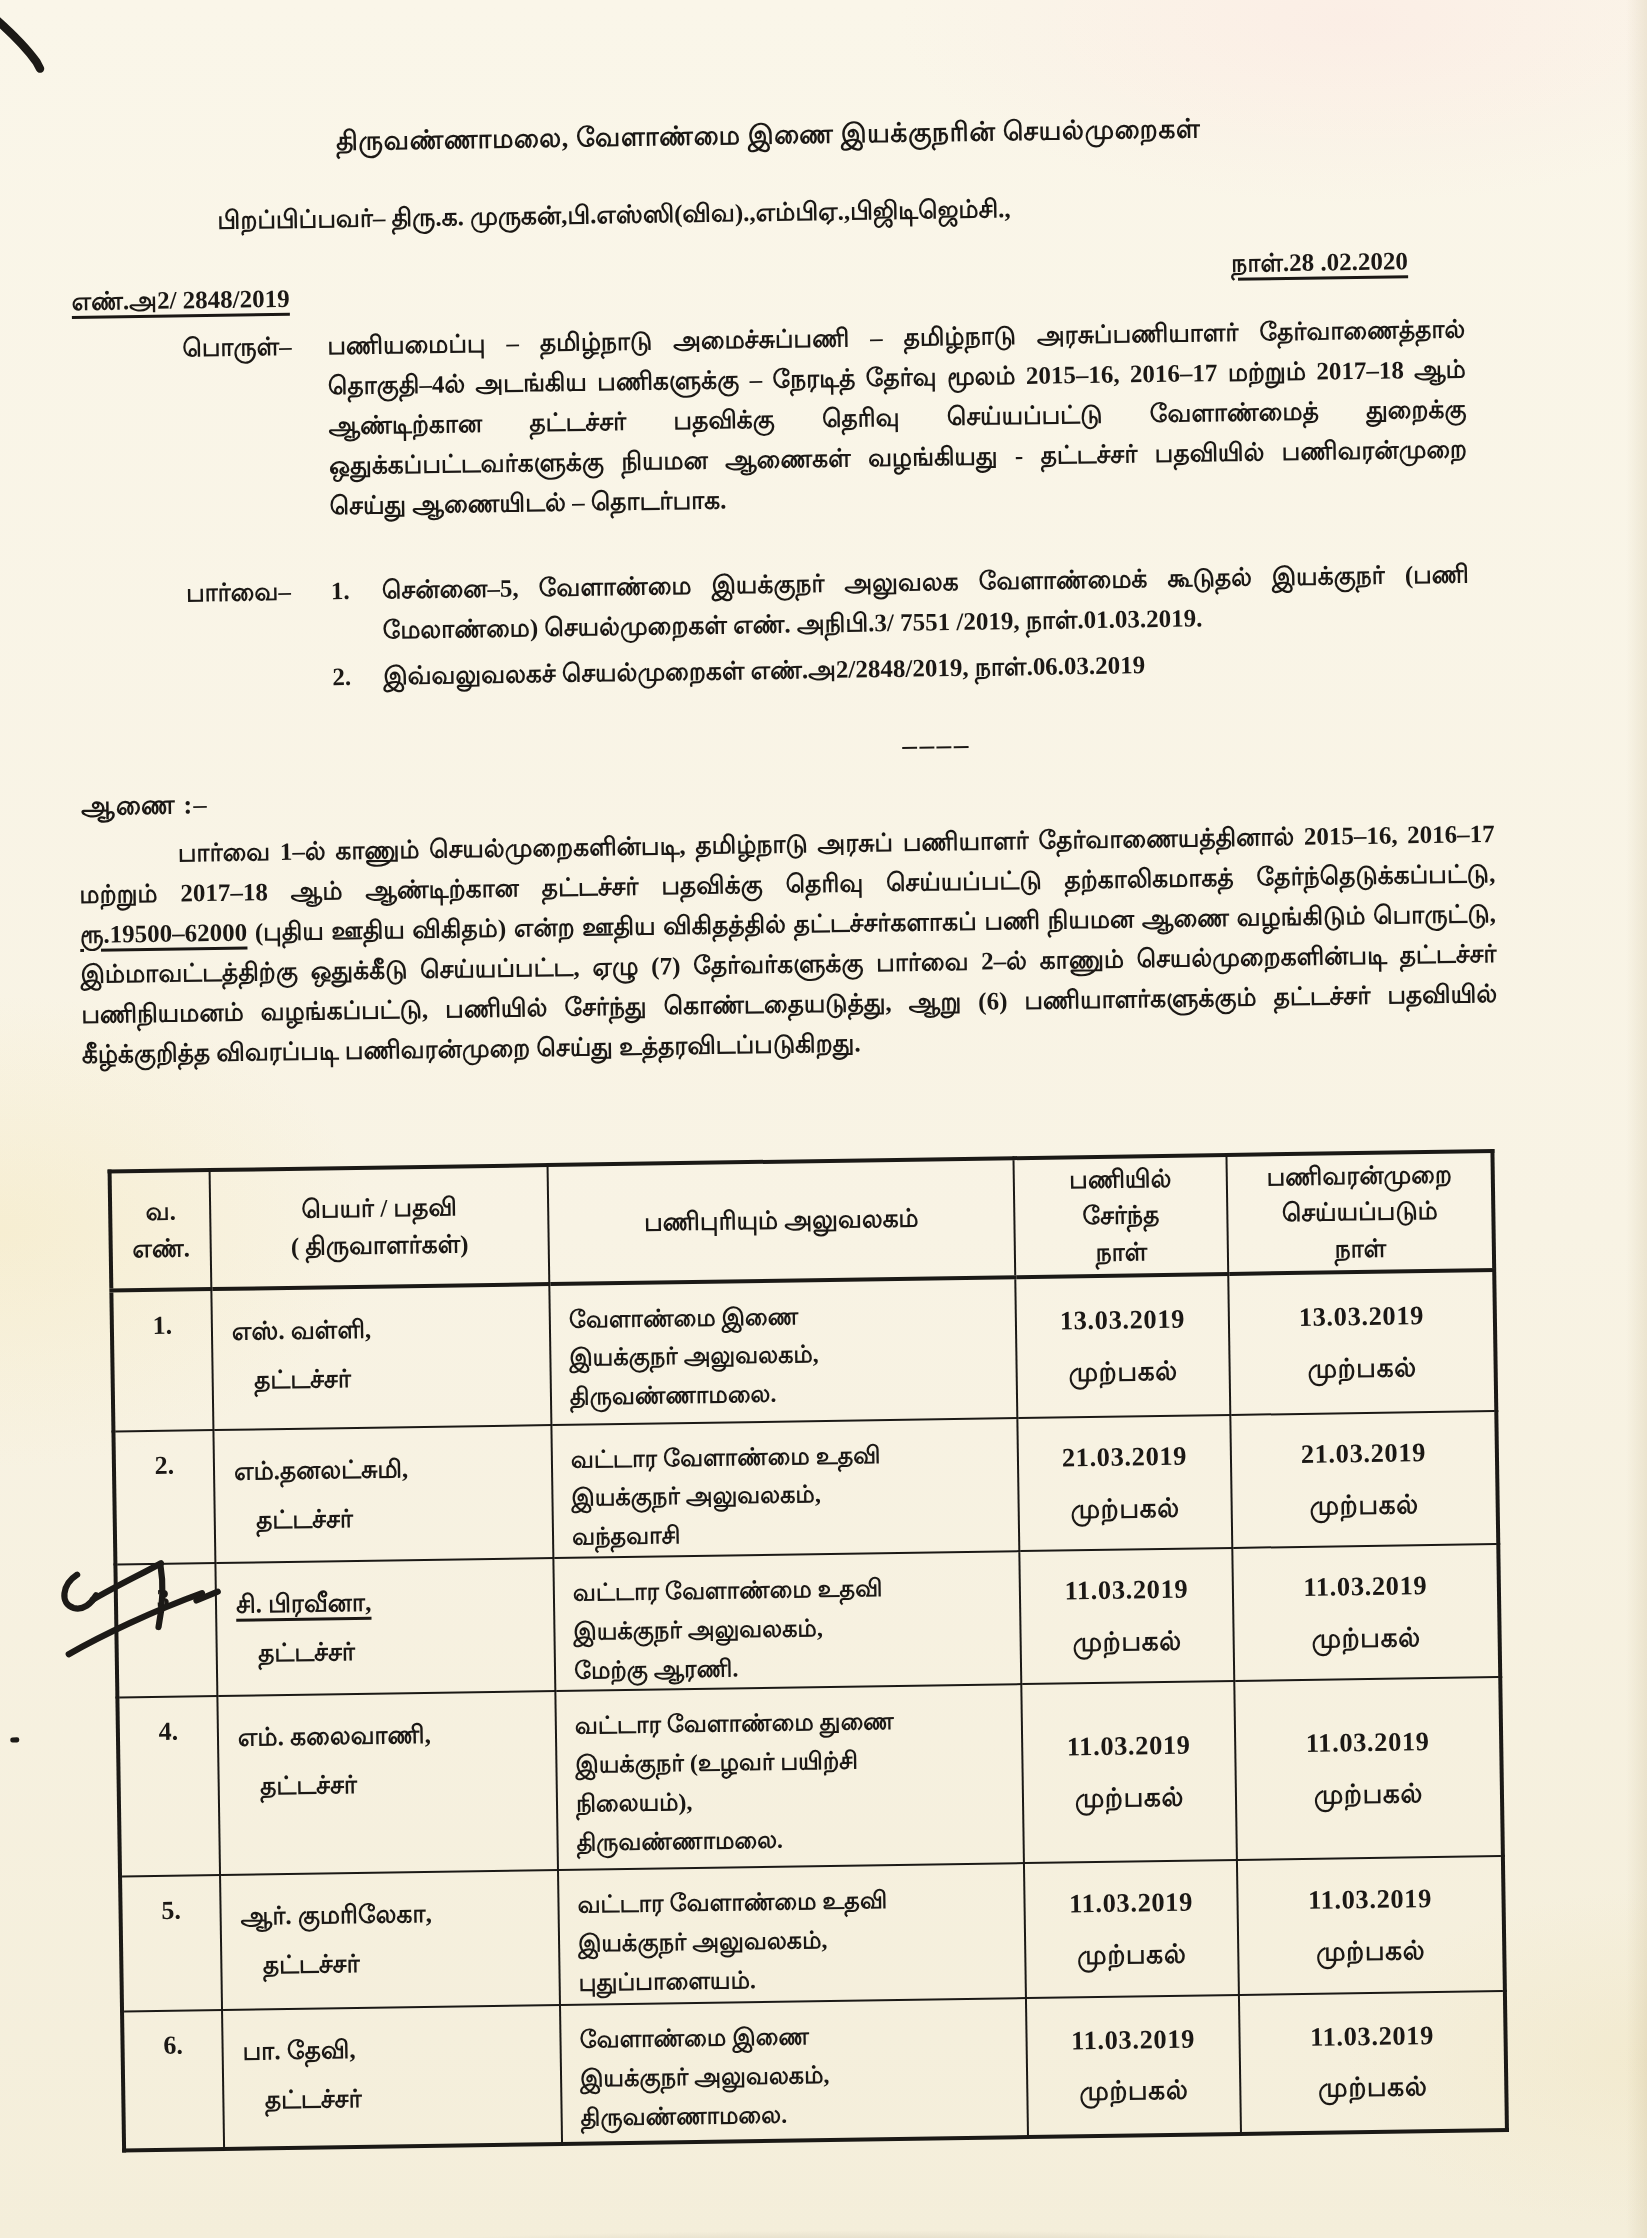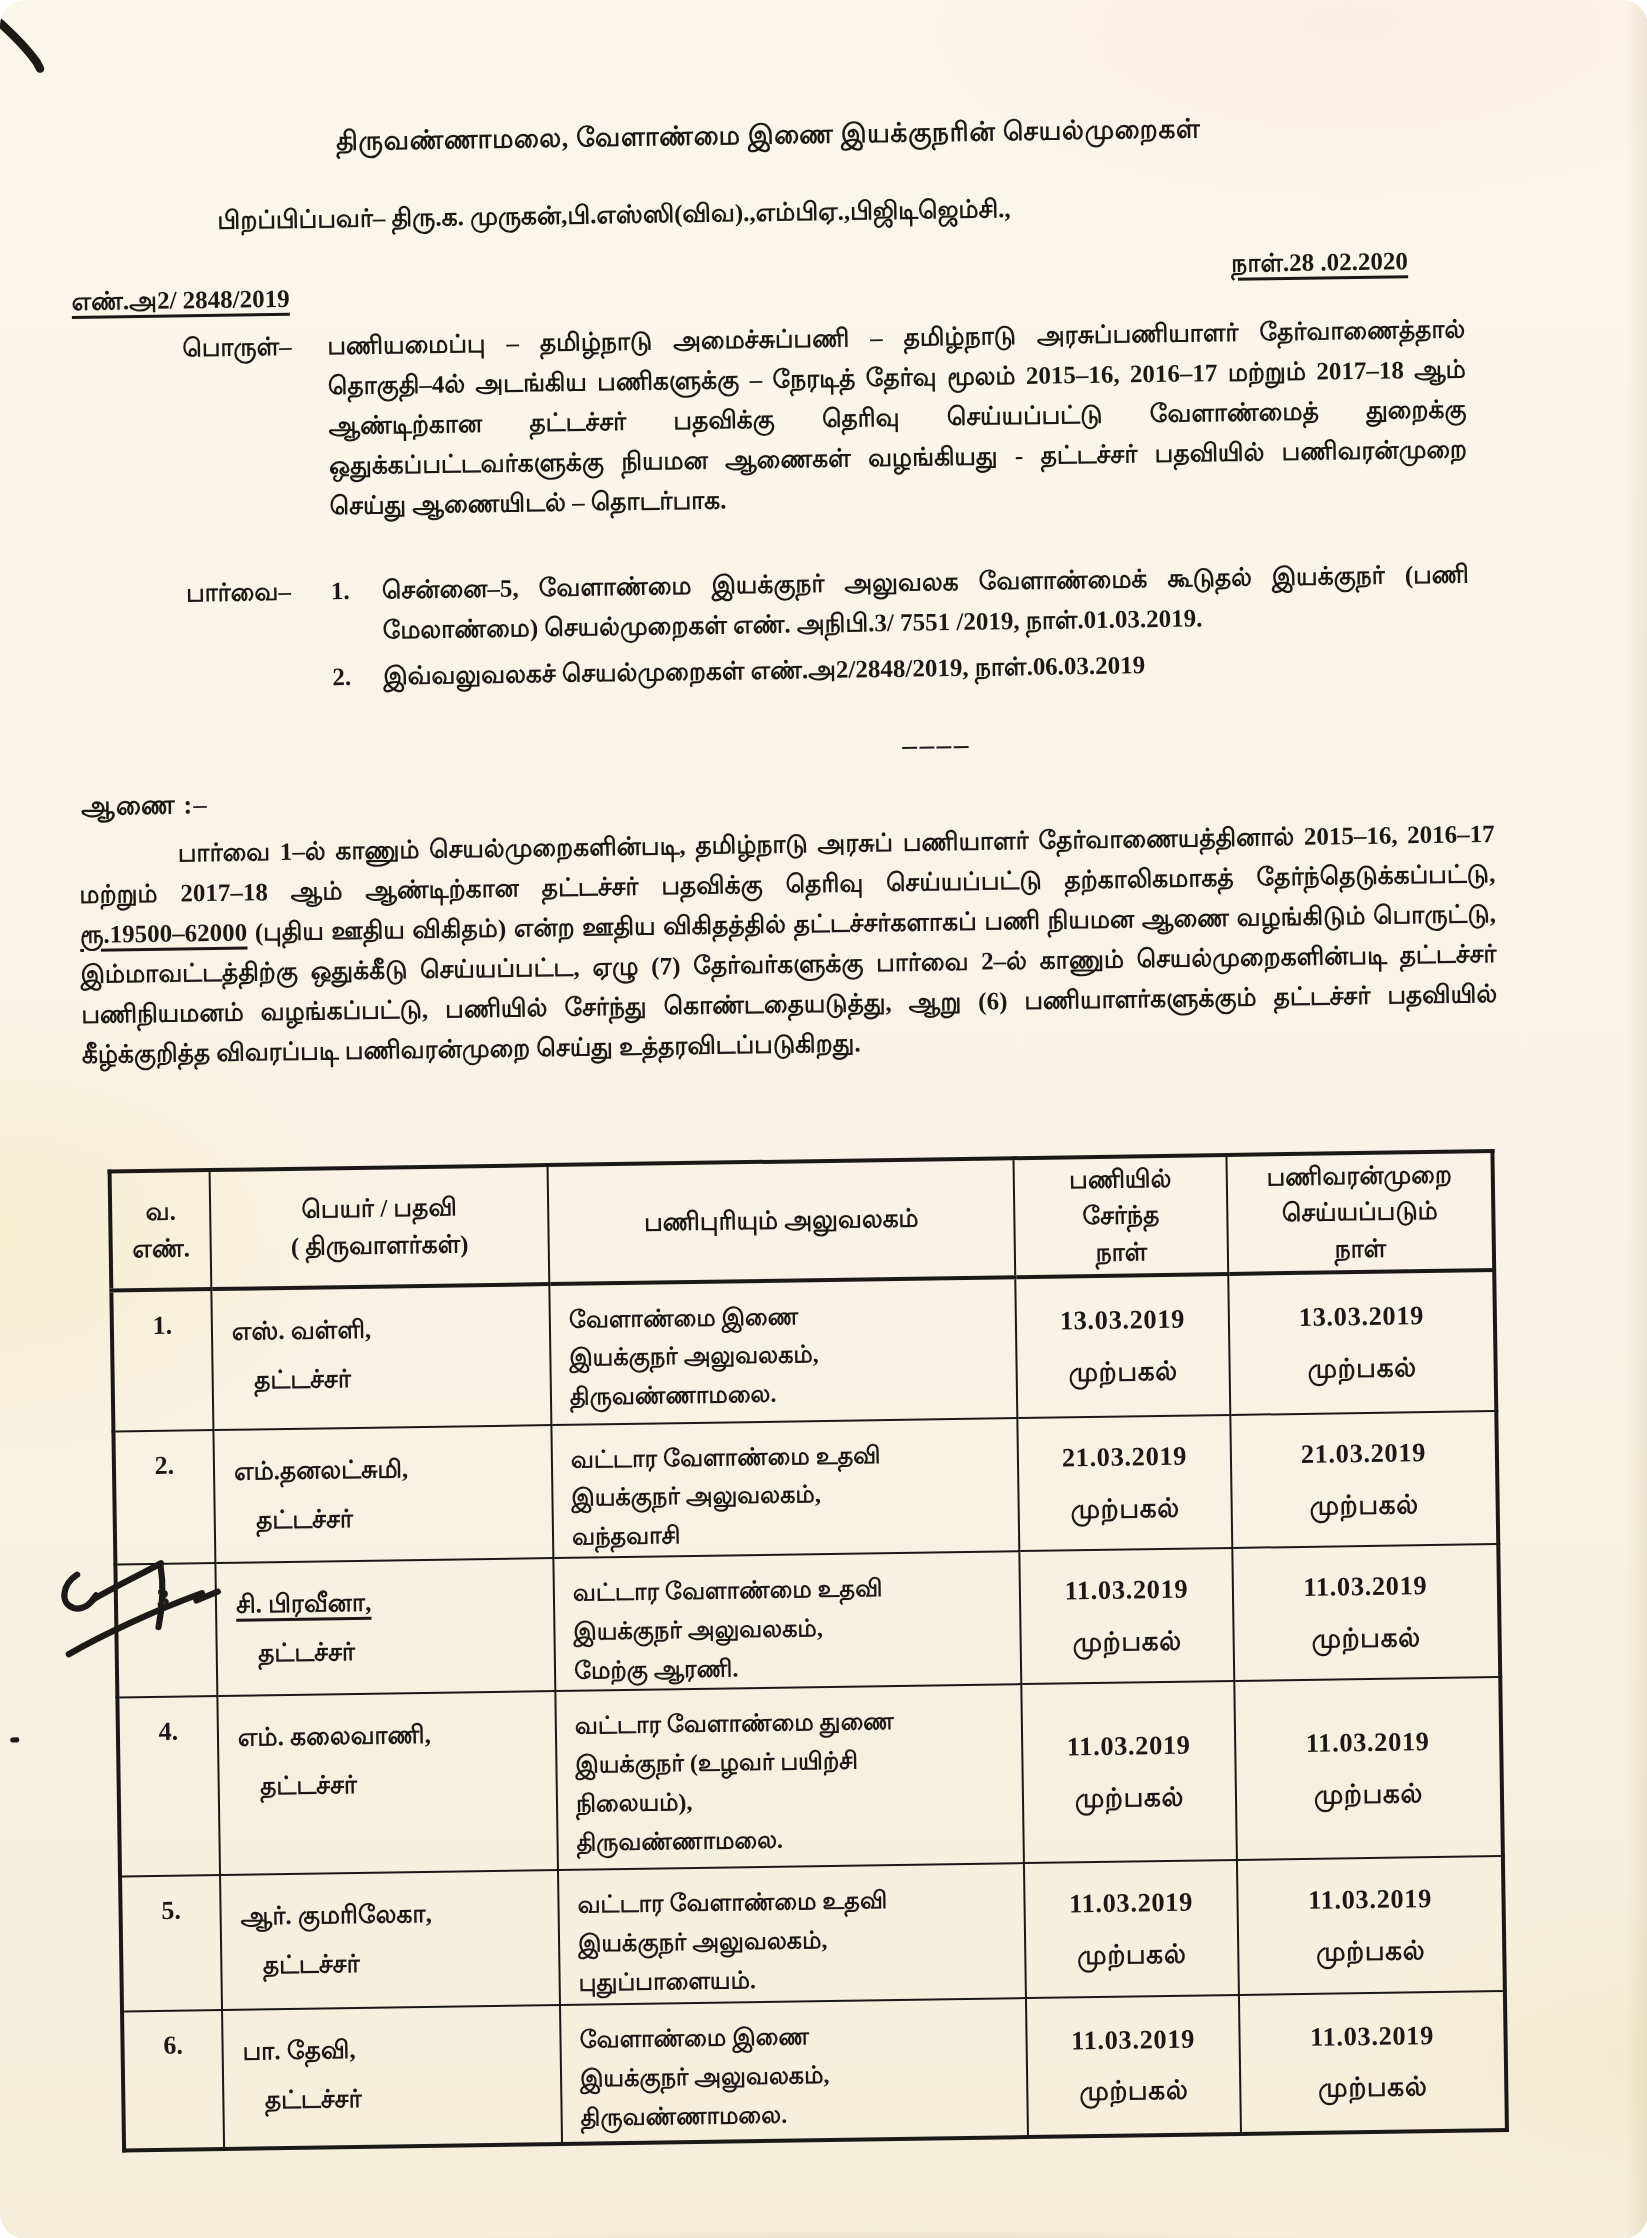--- a/index.html
+++ b/index.html
@@ -8,21 +8,20 @@
     width:1648px;height:2239px;
     overflow:hidden;
     background:
       radial-gradient(732px 293px at 82% 1%, rgba(255,216,220,0.28), transparent 62%),
       radial-gradient(620px 394px at 0% 55%, rgba(242,226,168,0.30), transparent 60%),
       radial-gradient(507px 282px at 100% 92%, rgba(235,220,170,0.25), transparent 60%),
       linear-gradient(180deg,#faf6e9 0%,#f8f3e4 55%,#f4eeda 100%);
     font-family:"Liberation Serif","DejaVu Serif",serif;
     color:#1b1815;
     font-weight:bold;
-    border-radius:26px;
   }
   .page::after{
     content:"";position:absolute;left:0;right:0;bottom:-28px;height:79px;
     background:radial-gradient(62% 51px at 54% 100%, rgba(92,82,60,0.38), transparent 72%);
     pointer-events:none;
   }
   .page::before{
     content:"";position:absolute;top:0;bottom:0;right:0;width:22.5px;
     background:linear-gradient(90deg, transparent, rgba(170,150,100,0.16));
     pointer-events:none;z-index:5;

